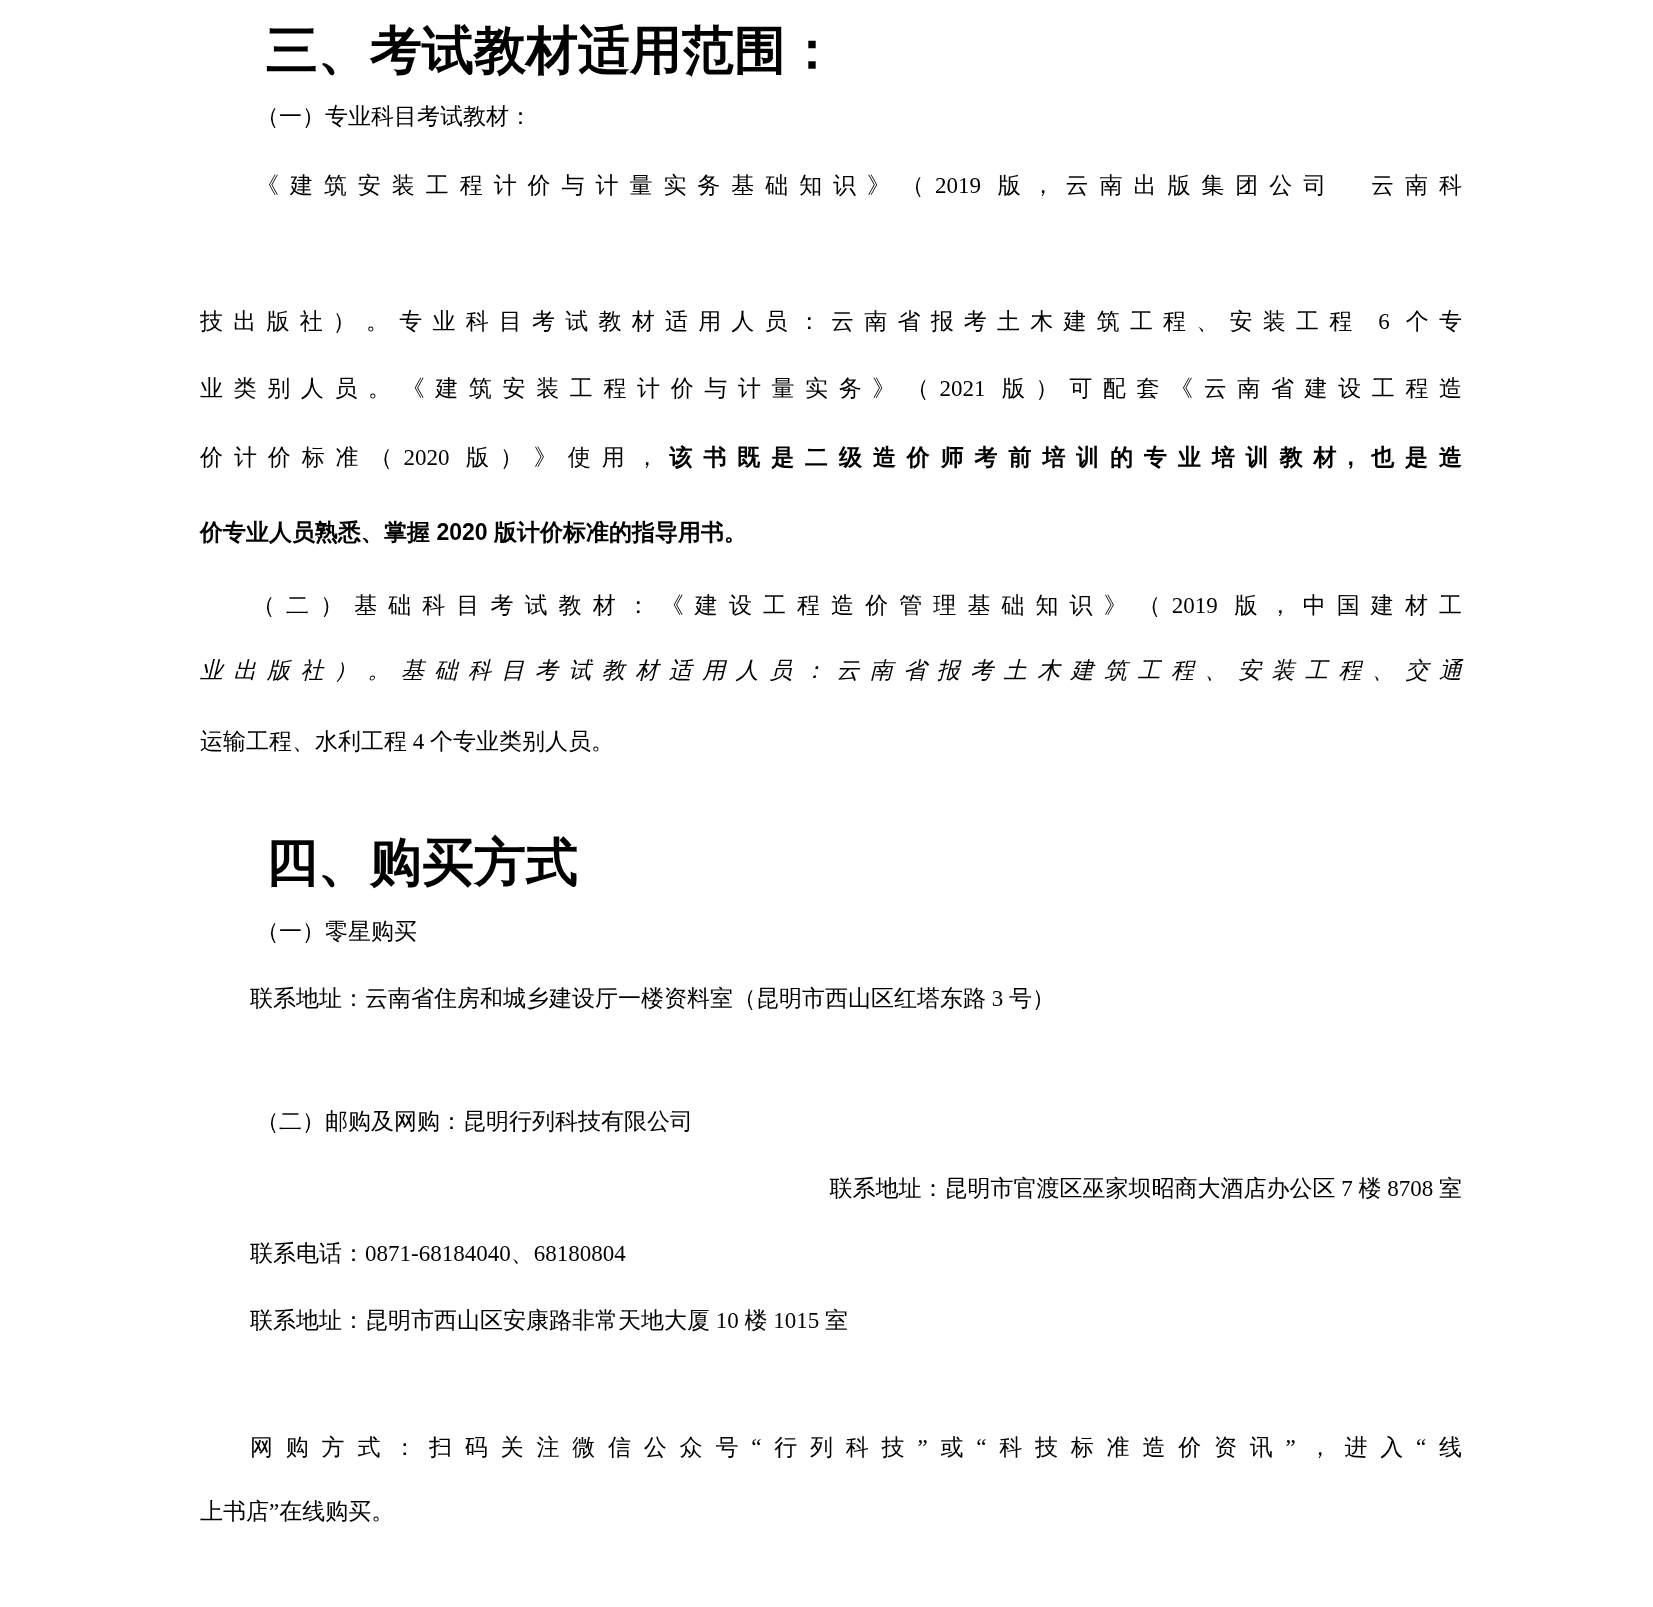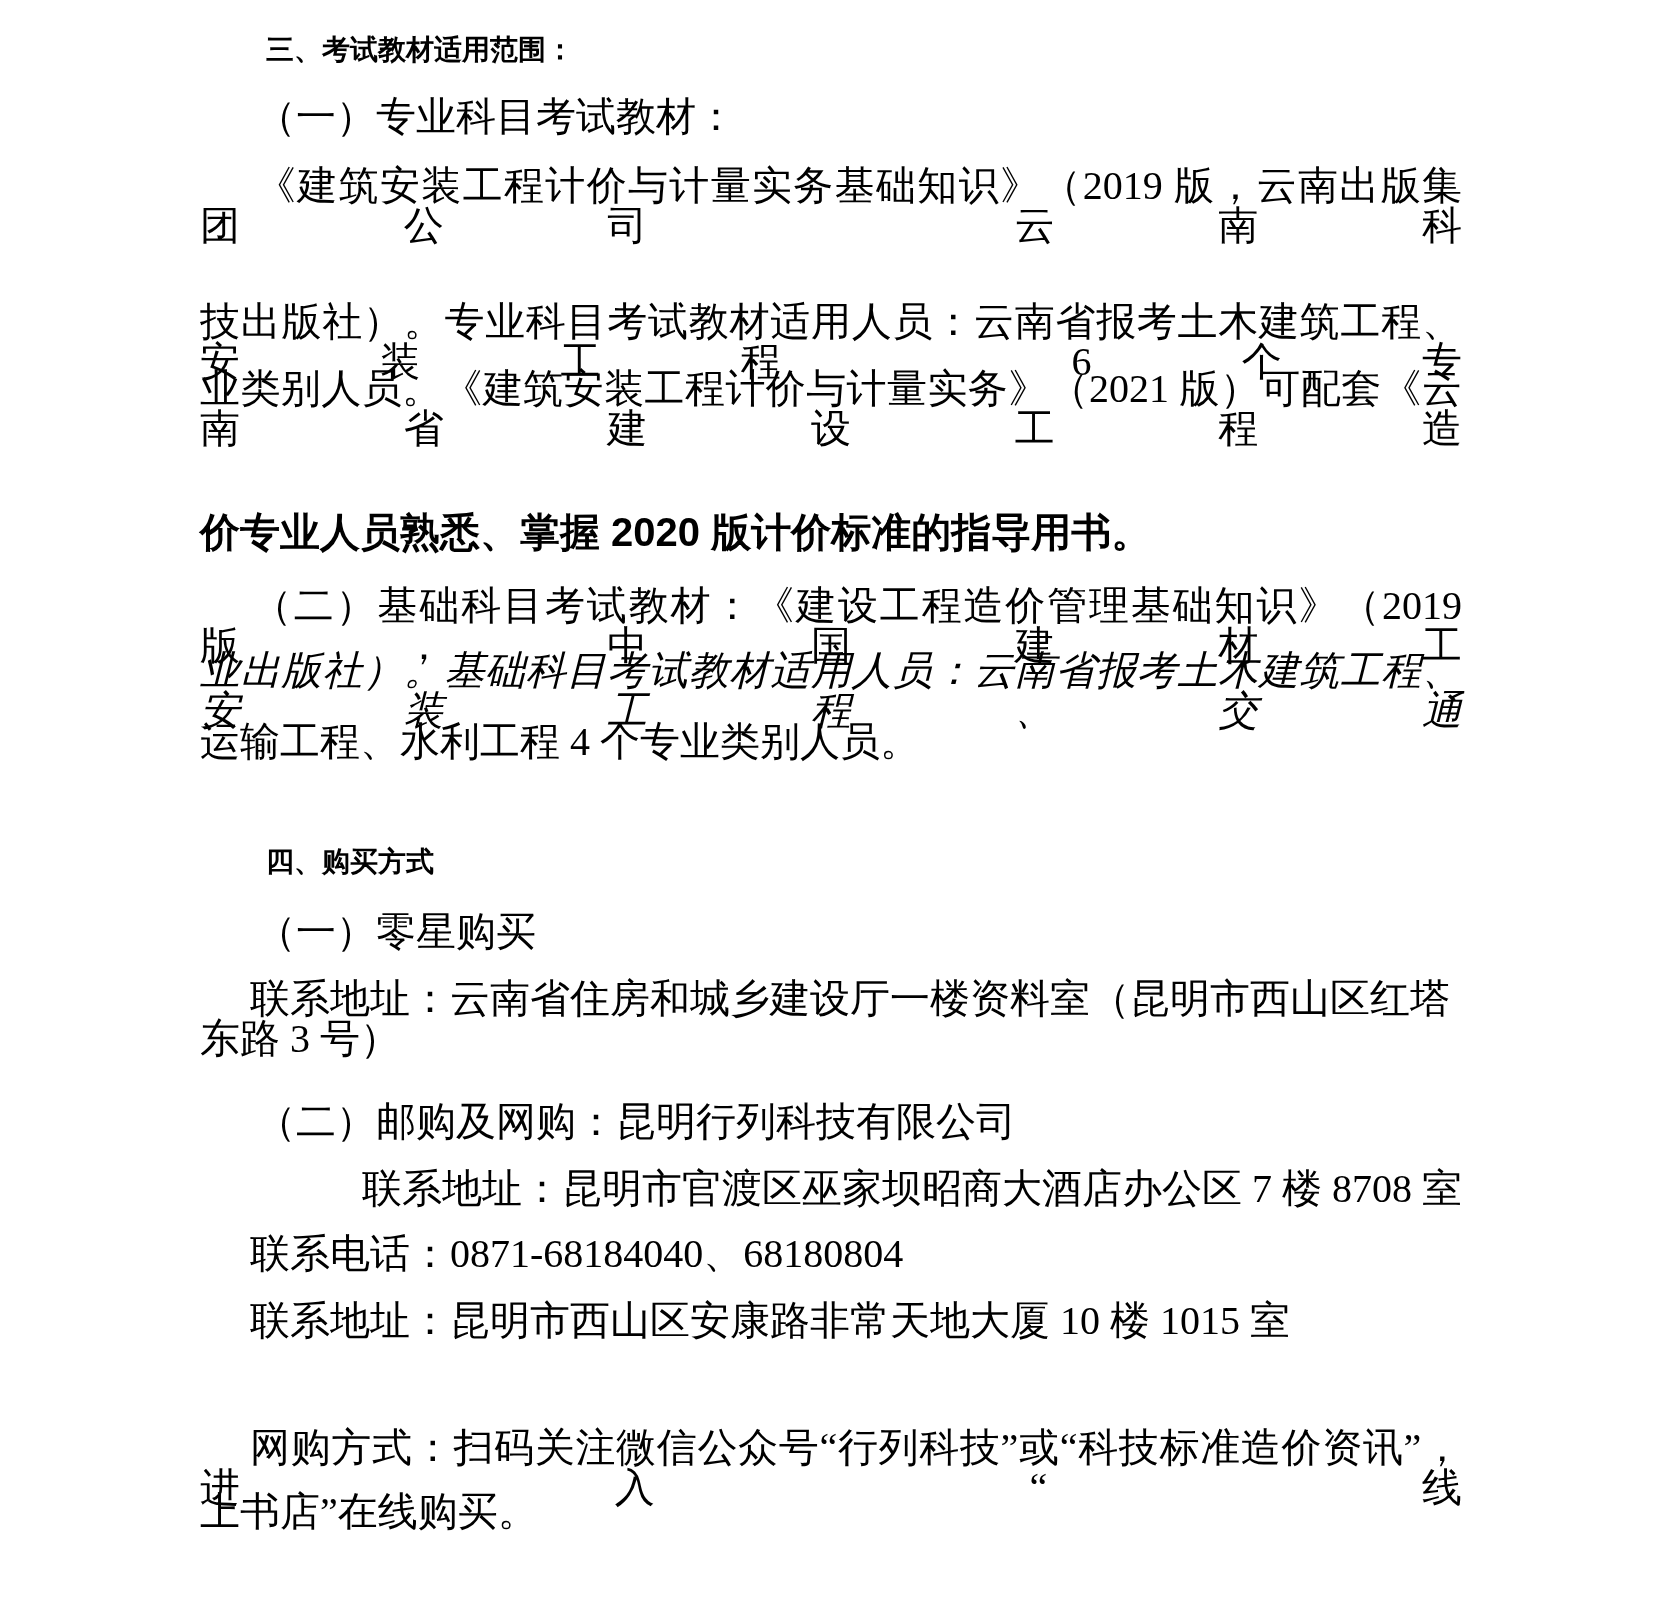--- a/index.html
+++ b/index.html
@@ -14,29 +14,29 @@
     background: #ffffff;
     color: #000000;
     overflow: hidden;
   }
   .line {
     position: absolute;
     left: 200px;
     width: 1262px;
     margin: 0;
     font-family: "Liberation Serif", "DejaVu Serif", serif;
-    font-size: 40px;
+    font-size: 23px;
     line-height: 40px;
     color: #000000;
     white-space: normal;
   }
   .heading {
     font-family: "Liberation Sans", "DejaVu Sans", sans-serif;
     font-weight: 700;
-    font-size: 28px;
+    font-size: 52px;
     line-height: 48px;
   }
   .justify {
     text-align: justify;
     text-align-last: justify;
   }
   .em {
     font-family: "Liberation Sans", "DejaVu Sans", sans-serif;
     font-weight: 700;
   }
@@ -77,20 +77,21 @@
 
   <p class="line ln2 ti56">（一）专业科目考试教材：</p>
 
   <p class="line justify ln3 ti56">《建筑安装工程计价与计量实务基础知识》（2019 版，云南出版集团公司　云南科</p>
 
 
   <p class="line justify ln5">技出版社）。专业科目考试教材适用人员：云南省报考土木建筑工程、安装工程 6 个专</p>
 
   <p class="line justify ln6">业类别人员。《建筑安装工程计价与计量实务》（2021 版）可配套《云南省建设工程造</p>
 
+  <p class="line justify ln7"><span>价计价标准（2020 版）》使用，</span><span class="em">该书既是二级造价师考前培训的专业培训教材, 也是造</span></p>
 
   <p class="line ln8"><span class="em">价专业人员熟悉、掌握 2020 版计价标准的指导用书。</span></p>
 
   <p class="line justify ln9 ti52">（二）基础科目考试教材：《建设工程造价管理基础知识》（2019 版，中国建材工</p>
 
   <p class="line justify ln10">业出版社）。基础科目考试教材适用人员：云南省报考土木建筑工程、安装工程、交通</p>
 
   <p class="line ln11">运输工程、水利工程 4 个专业类别人员。</p>
 
   <h2 class="line heading ln12 ti66">四、购买方式</h2>

